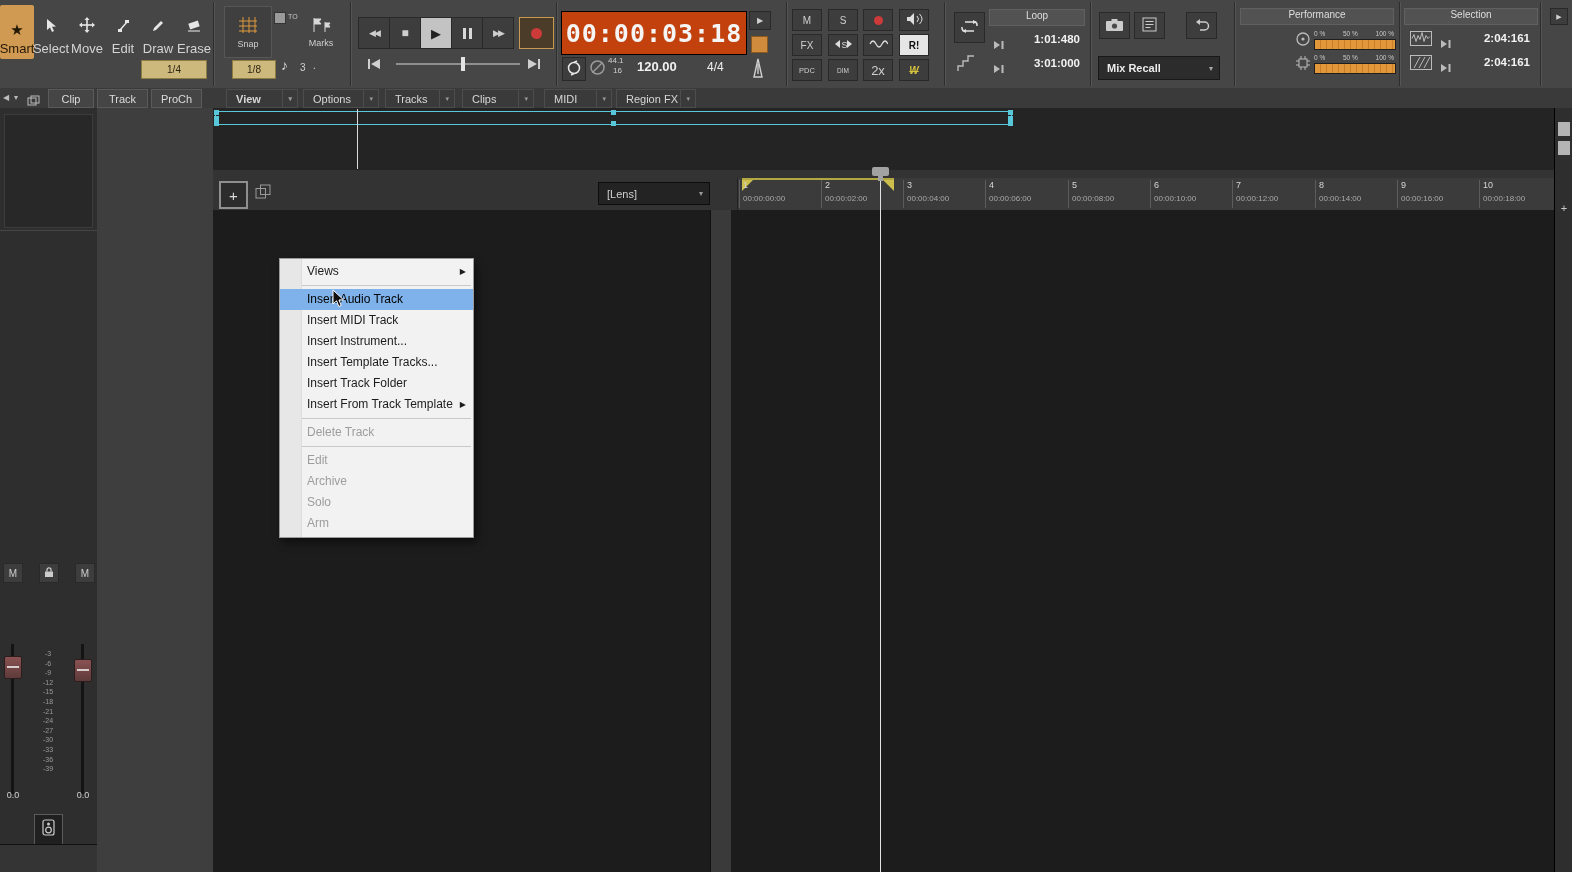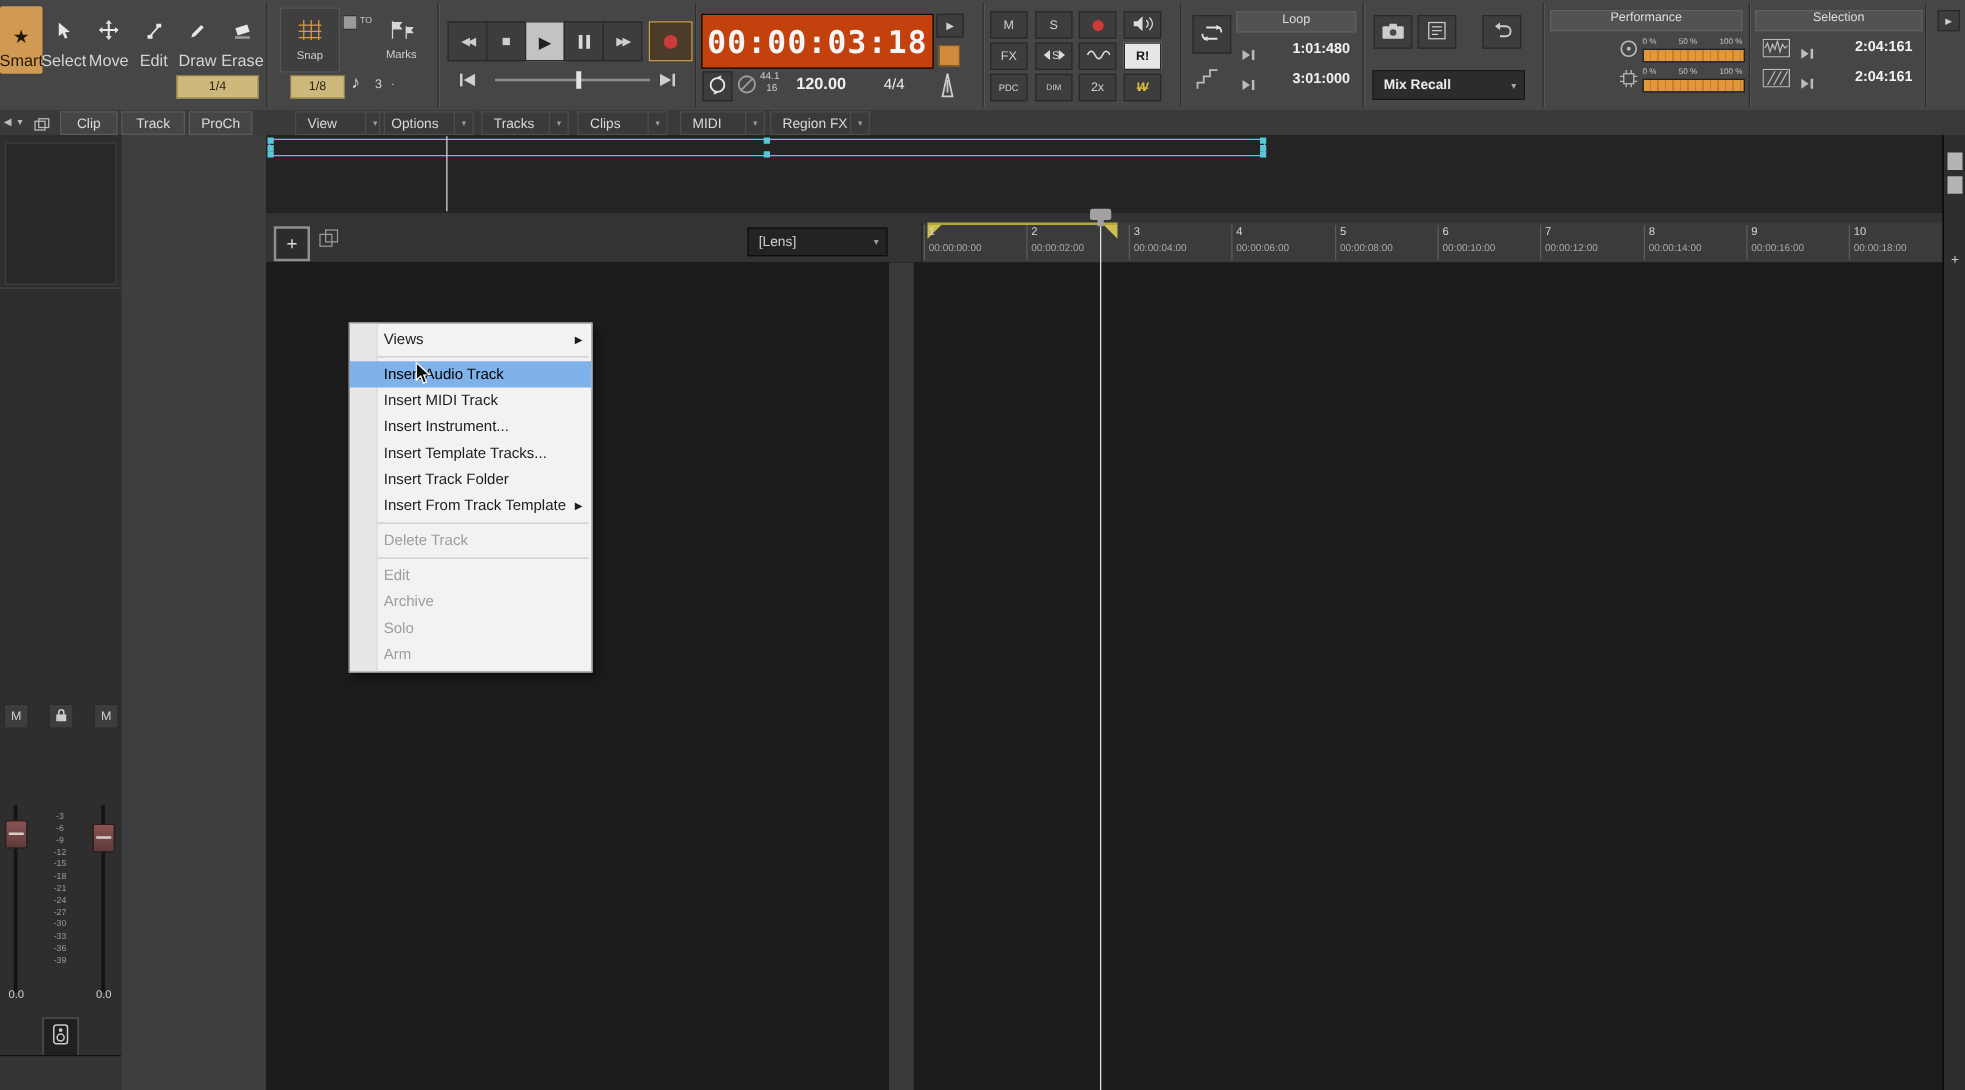--- a/index.html
+++ b/index.html
@@ -211,21 +211,21 @@
     </div>
     <div class="btn" style="left:899px;top:34px;width:28px;height:20px;background:#e6e6e6;color:#111;font-weight:bold;">
         <span>R!</span>
       </div>
     <div class="btn" style="left:792px;top:59px;width:28px;height:20px;font-size:7.5px;">
         <span>PDC</span>
       </div>
     <div class="btn" style="left:828px;top:59px;width:28px;height:20px;font-size:6.5px;">
         <span>DIM</span>
       </div>
-    <div class="btn" style="left:863px;top:59px;width:28px;height:20px;font-size:10px;">
+    <div class="btn" style="left:863px;top:59px;width:28px;height:20px;font-size:13px;">
         <span>2x</span>
       </div>
     <div class="btn" style="left:899px;top:59px;width:28px;height:20px;">
         <span style="color:#d6c23c;text-decoration:line-through;font-style:italic;font-weight:bold;">W</span>
       </div>
 
     <div class="msep" style="left:944px"></div>
 
     <div class="btn" style="left:954px;top:12px;width:29px;height:29px;">
       <span><svg width="19" height="15" fill="none" stroke="#e0e0e0" stroke-width="1.5">
@@ -345,21 +345,21 @@
     <div class="tab" style="left:48px;width:44px;">
         <span>Clip</span>
       </div>
     <div class="tab" style="left:97px;width:49px;">
         <span>Track</span>
       </div>
     <div class="tab" style="left:151px;width:49px;">
         <span>ProCh</span>
       </div>
 
-    <div class="menu" style="left:236px;width:70px;">
+    <div class="menu" style="left:226px;width:70px;font-weight:bold;">
         <span class="ml">View</span>
         <span class="arr">▾</span>
       </div>
     <div class="menu" style="left:303px;width:74px;">
         <span class="ml">Options</span>
         <span class="arr">▾</span>
       </div>
     <div class="menu" style="left:385px;width:68px;">
         <span class="ml">Tracks</span>
         <span class="arr">▾</span>

